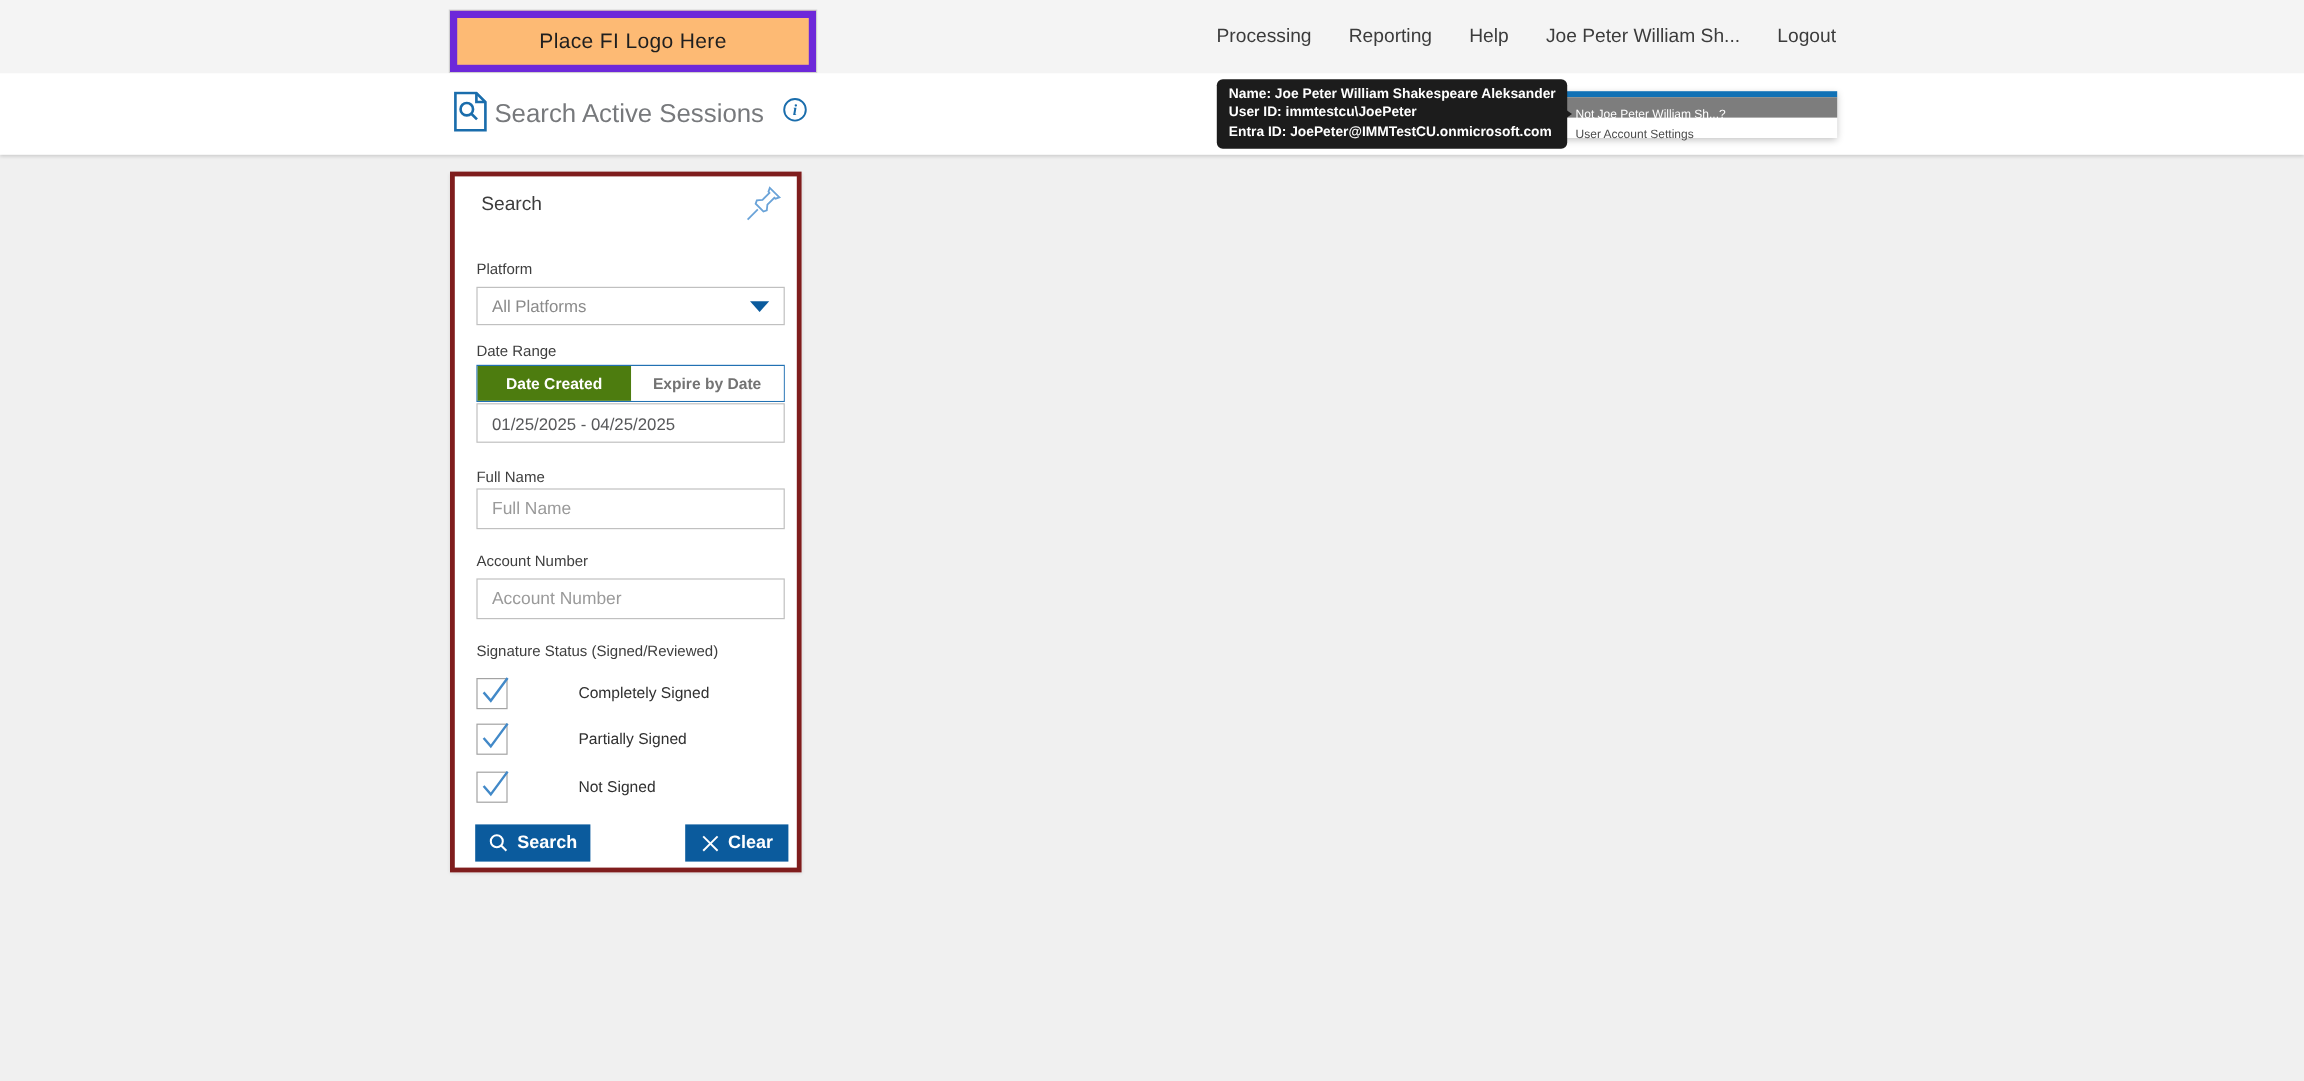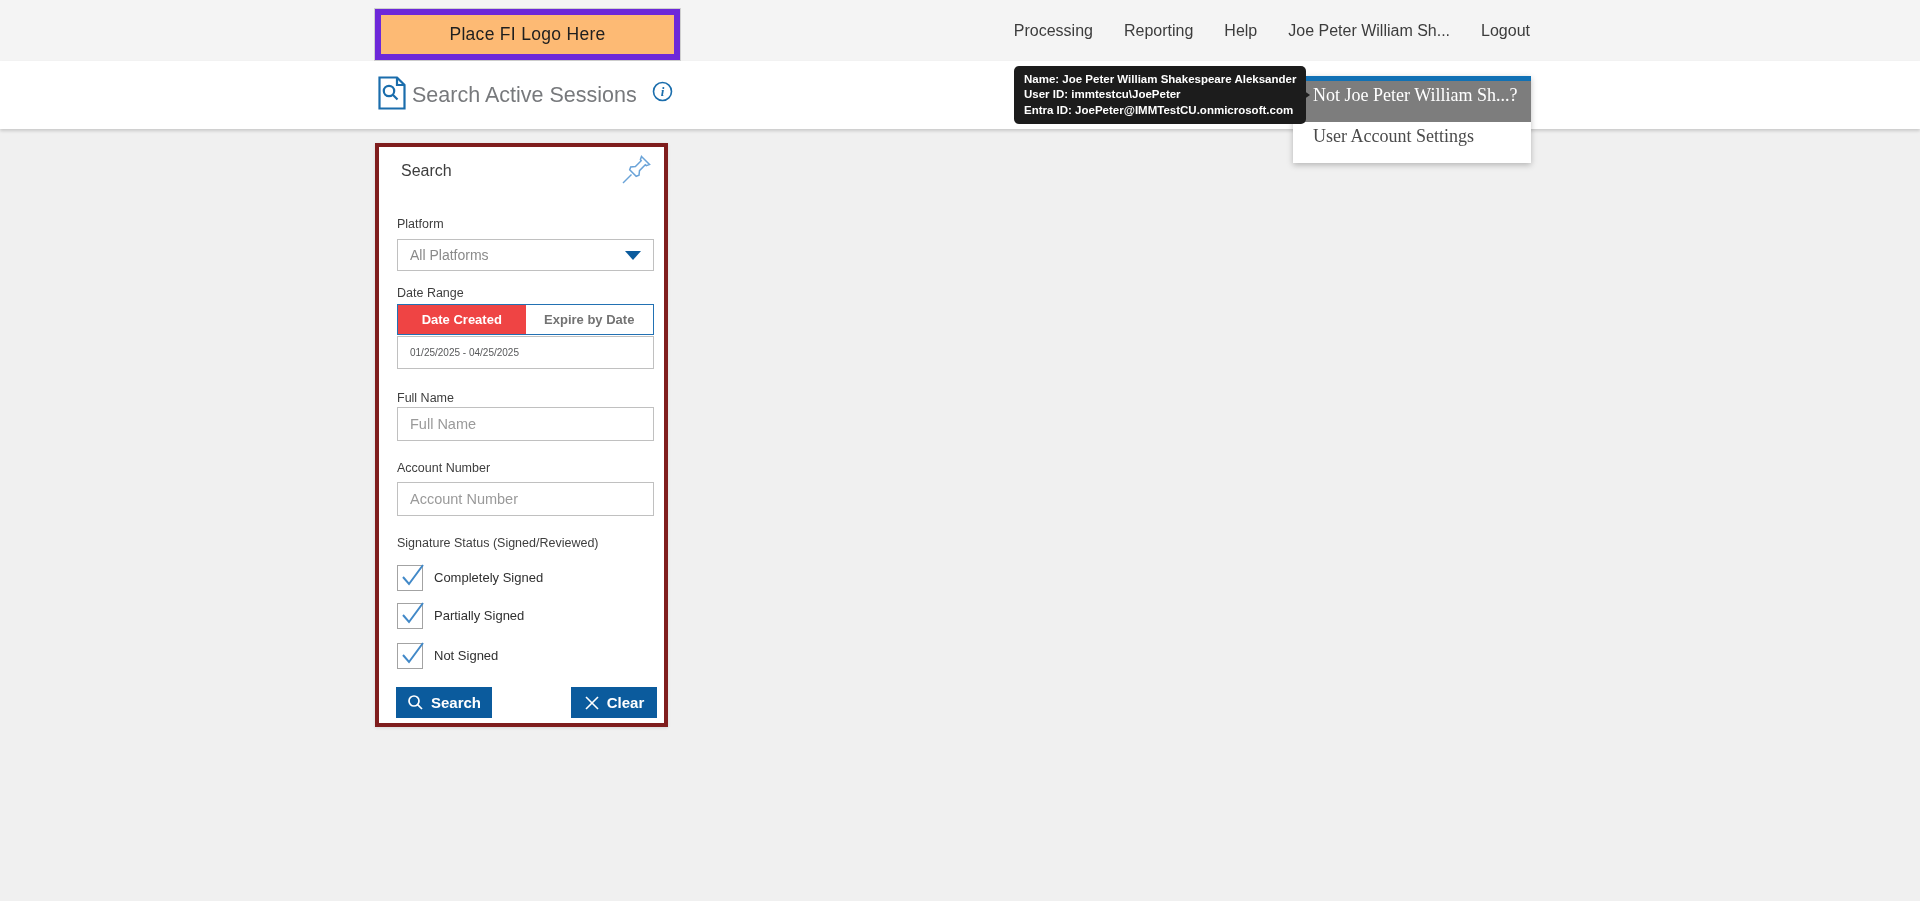--- a/index.html
+++ b/index.html
@@ -25,52 +25,52 @@
   
   .tooltip{position:absolute;left:1014px;top:66px;background:#1c1c1c;color:#fff;border-radius:5px;
     padding:6px 10px;font-size:11.5px;font-weight:bold;line-height:15.4px;white-space:nowrap;z-index:30;}
   .tooltip-arrow{position:absolute;left:1300px;top:88px;width:0;height:0;z-index:31;
     border-top:7px solid transparent;border-bottom:7px solid transparent;border-left:10px solid #1c1c1c;}
 
   
   .user-menu{position:absolute;left:1293px;top:76px;width:238px;background:#fff;z-index:20;
     box-shadow:0 2px 6px rgba(0,0,0,0.25);}
   .user-menu .accent{height:5px;background:#1171b5;}
-  .menu-item{height:41px;line-height:29px;padding-left:20px;font-size:18px;color:#4b4b4b;cursor:pointer;font-family:Liberation Serif, serif;}
+  .menu-item{height:17px;line-height:29px;padding-left:20px;font-size:10px;color:#4b4b4b;cursor:pointer;}
   .menu-item.highlight{background:#7d7d7d;color:#ffffff;}
 
   
   .panel{position:absolute;left:375px;top:143px;width:293px;height:584px;background:#fff;
     border:4px solid #7f1d1d;box-shadow:0 1px 3px rgba(0,0,0,0.10);box-sizing:border-box;}
   .panel *{box-sizing:border-box;}
   .panel-title{position:absolute;left:22px;top:15px;font-size:16px;color:#3d3d3d;}
   .pin{position:absolute;right:10px;top:5px;cursor:pointer;}
 
   .fld-label{position:absolute;left:18px;font-size:12.5px;color:#3e3e3e;}
   .select{position:absolute;left:18px;top:92px;width:257px;height:32px;border:1px solid #c0c0c0;
     background:#fff;display:flex;align-items:center;padding:0 12px;cursor:pointer;}
   .select .sel-text{flex:1;font-size:14px;color:#8a8a8a;}
   .caret{width:0;height:0;border-left:8px solid transparent;border-right:8px solid transparent;
     border-top:9px solid #0b5b9d;}
 
   .toggle{position:absolute;left:18px;top:157px;width:257px;height:31px;display:flex;
     border:1px solid #2271b3;}
   .toggle .seg{flex:1;display:flex;align-items:center;justify-content:center;
     font-size:13px;font-weight:bold;cursor:pointer;}
-  .seg.active{background:#ef4444;color:#fff;}
+  .seg.active{background:#4d7c0f;color:#fff;}
   .seg.inactive{background:#fff;color:#737373;}
 
   .date-input{position:absolute;left:18px;top:189px;width:257px;height:33px;border:1px solid #c0c0c0;
-    background:#fff;font-size:10px;color:#57585a;padding:0 12px;font-family:"Liberation Sans",sans-serif;}
+    background:#fff;font-size:14px;color:#57585a;padding:0 12px;font-family:"Liberation Sans",sans-serif;}
 
   .text-input{position:absolute;left:18px;width:257px;height:34px;border:1px solid #c0c0c0;background:#fff;
     font-size:14.5px;color:#3e3e3e;padding:0 12px;font-family:"Liberation Sans",sans-serif;}
   .text-input::placeholder{color:#9a9a9a;opacity:1;}
 
-  .cb-row{position:absolute;left:18px;width:257px;height:27px;display:flex;align-items:center;}
+  .cb-row{position:absolute;left:18px;width:257px;height:27px;display:flex;align-items:center;gap:48px;}
   .checkbox{position:relative;width:26px;height:26px;border:1px solid #a3a3a3;background:#fff;cursor:pointer;flex:none;}
   .checkbox svg{position:absolute;left:2px;top:-3px;overflow:visible;}
   .cb-label{margin-left:11px;font-size:13px;color:#303030;}
 
   .btn{position:absolute;top:540px;height:31px;background:#0b5b9d;color:#fff;border:none;cursor:pointer;
     display:flex;align-items:center;justify-content:center;gap:7px;font-size:15px;font-weight:bold;
     font-family:"Liberation Sans",sans-serif;}
   .btn-search{left:17px;width:96px;}
   .btn-clear{left:192px;width:86px;}
 </style>

